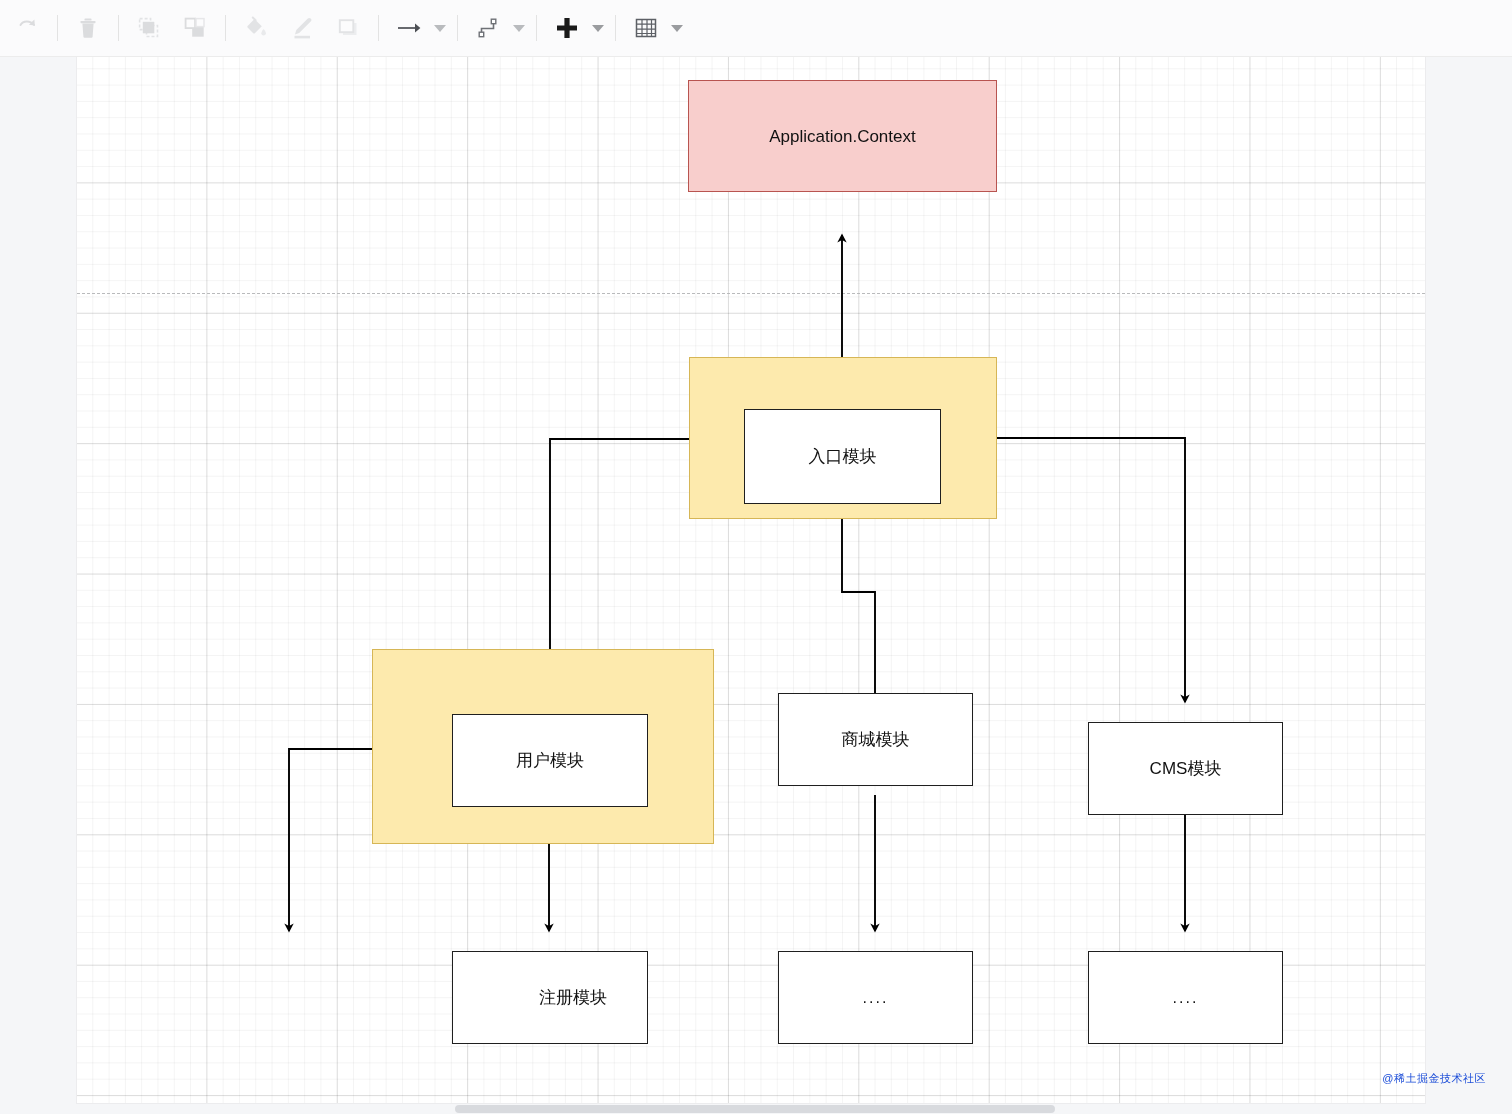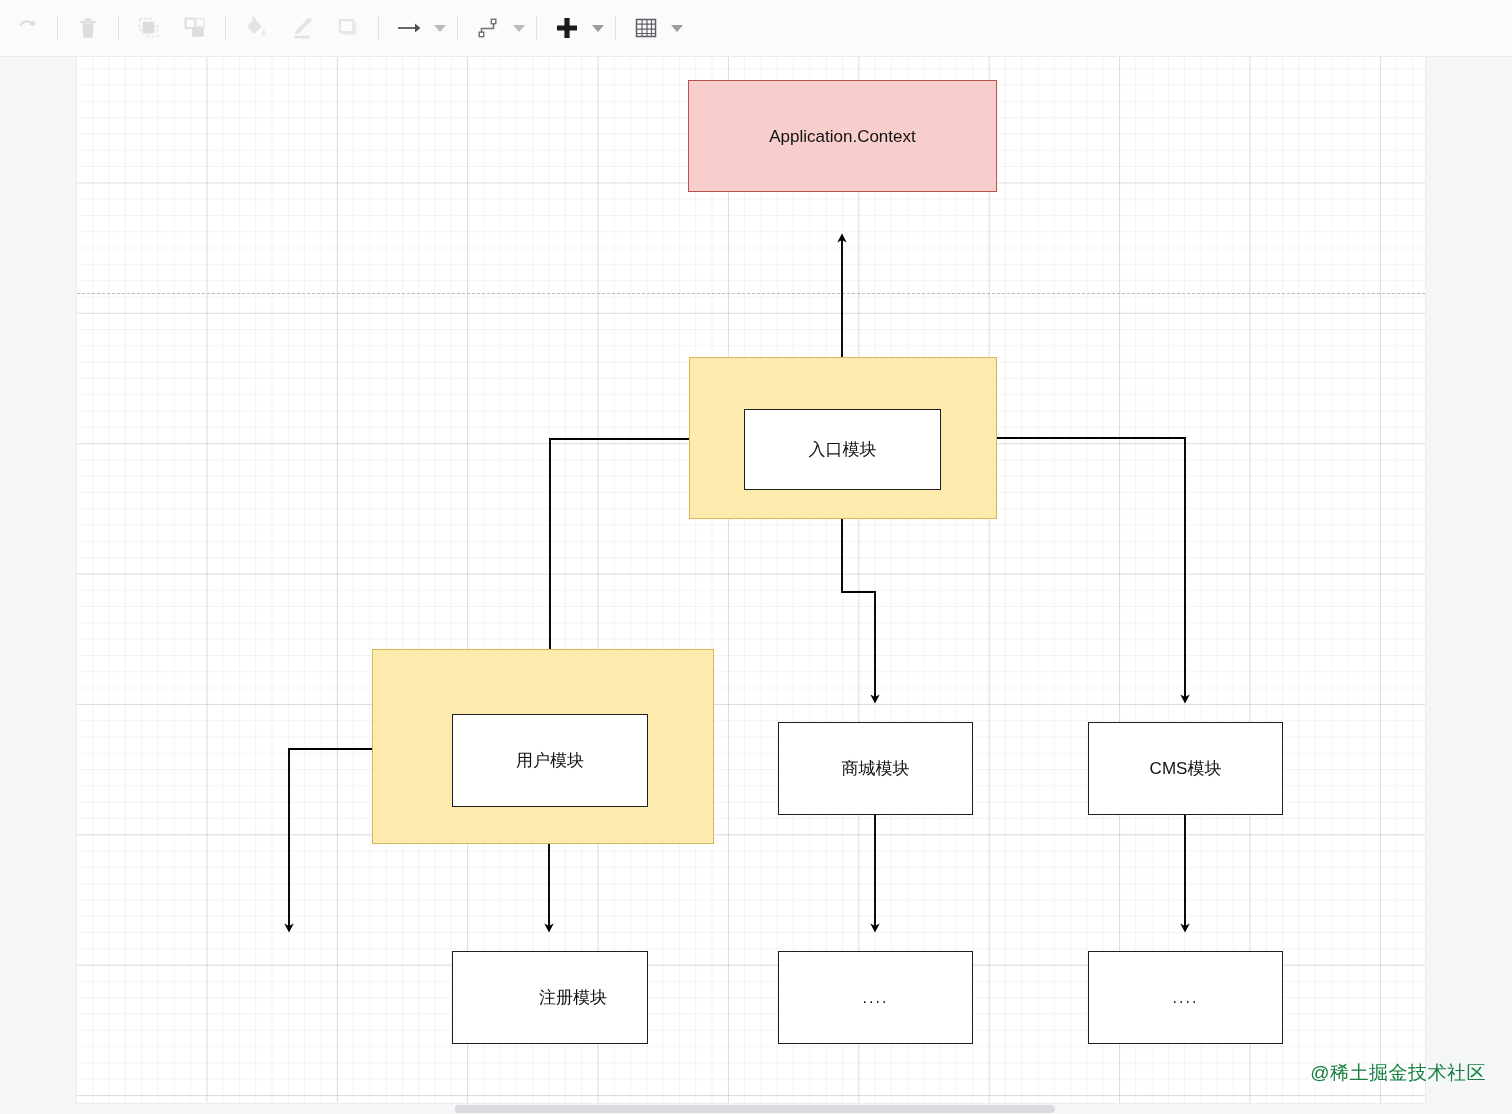--- a/index.html
+++ b/index.html
@@ -93,21 +93,21 @@
     background: #fdeaad;
     border: 1.4px solid #d6b656;
     cursor: pointer;
   }
   .node .lbl { pointer-events: none; line-height: 1; }
   .dots { letter-spacing: 2px; font-size: 16px; color: #111; }
 
   
   .watermark {
     position: absolute; right: 26px; bottom: 28px;
-    font-size: 19px; color: #15803d;
+    font-size: 11px; color: #1d4ed8;
     letter-spacing: .5px;
     white-space: nowrap;
   }
 
   
   .hscroll {
     position: absolute; left: 0; bottom: 0;
     width: 1512px; height: 11px;
     background: transparent;
   }
@@ -265,29 +265,29 @@
       </g>
     </svg>
 
     <div class="group-box" style="left:689px; top:300px; width:308px; height:162px;"></div>
     <div class="group-box" style="left:372px; top:592px; width:342px; height:195px;"></div>
 
     <div class="node pink" style="left:688px; top:3px; width:309px; height:112px;">
       <span class="lbl">Application.Context</span>
     </div>
 
-    <div class="node white" style="left:744px; top:332px; width:197px; height:81px;">
+    <div class="node white" style="left:744px; top:332px; width:197px; height:95px;">
       <span class="lbl">入口模块</span>
     </div>
 
     <div class="node white" style="left:452px; top:637px; width:196px; height:93px;">
       <span class="lbl">用户模块</span>
     </div>
 
-    <div class="node white" style="left:778px; top:645px; width:195px; height:93px;">
+    <div class="node white" style="left:778px; top:616px; width:195px; height:93px;">
       <span class="lbl">商城模块</span>
     </div>
 
     <div class="node white" style="left:1088px; top:645px; width:195px; height:93px;">
       <span class="lbl">CMS模块</span>
     </div>
 
 
     <div class="node white" style="left:452px; top:874px; width:196px; height:93px;padding-left:46px;">
       <span class="lbl">注册模块</span>

